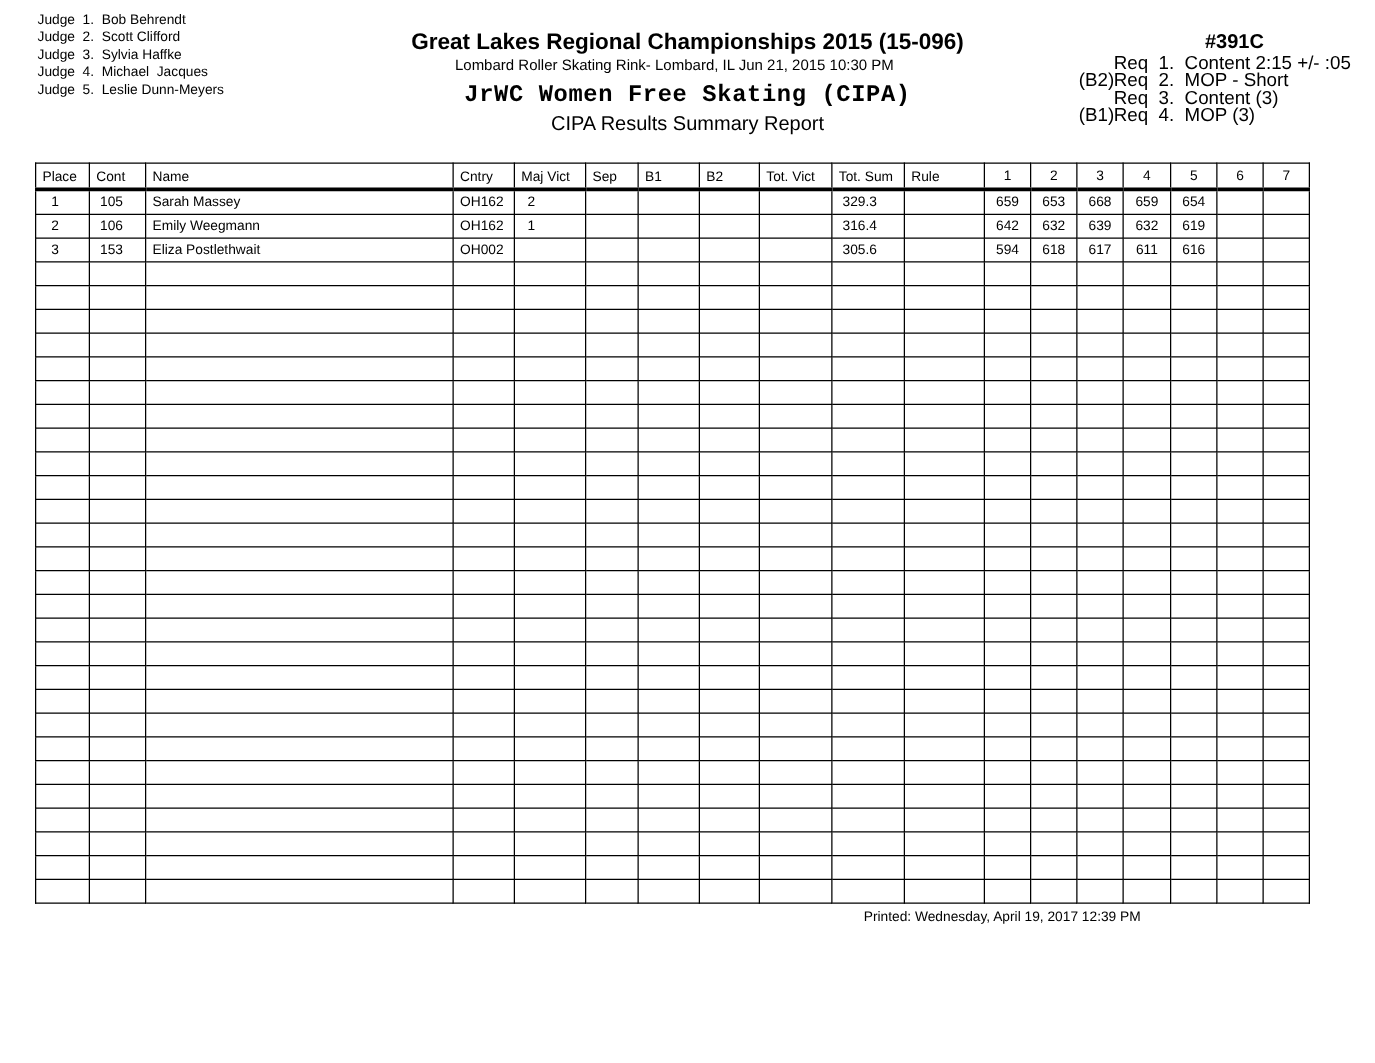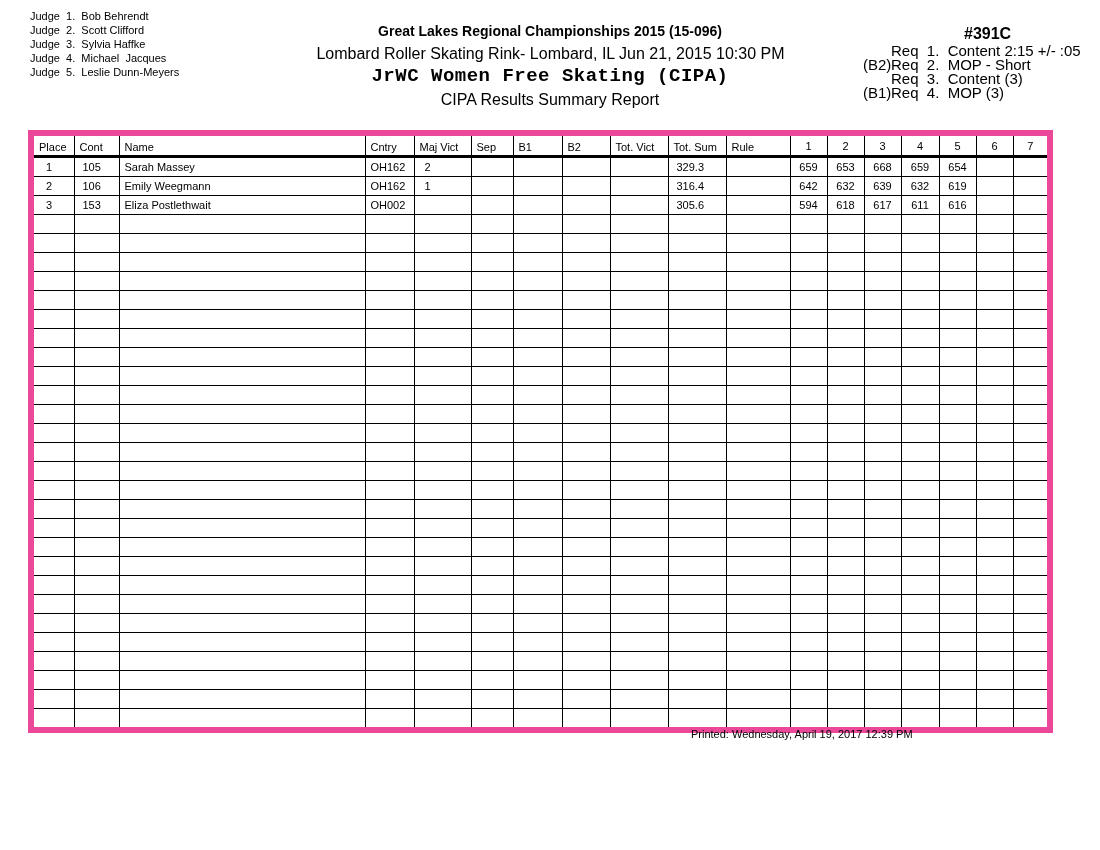--- a/index.html
+++ b/index.html
@@ -1,36 +1,36 @@
 <!DOCTYPE html>
 <html><head>
 <meta charset="utf-8">
 <style>
   html, body { margin:0; padding:0; background:#fff; }
   body { width:1100px; height:850px; position:relative; font-family:"Liberation Sans", sans-serif; color:#000; overflow:hidden; }
   .judges { position:absolute; left:30px; top:9px; font-size:11px; line-height:14px; }
   .judges div { white-space:pre; }
   .center { position:absolute; left:300px; width:500px; text-align:center; }
-  .t1 { top:23px; font-size:14px; font-weight:bold; }
-  .t2 { top:45px; font-size:16px; left:298px; width:505px; }
+  .t1 { top:23px; font-size:18px; font-weight:bold; }
+  .t2 { top:45px; font-size:12px; left:287px; width:505px; }
   .t3 { top:65px; font-size:19px; font-weight:bold; letter-spacing:0.5px;font-family:Liberation Mono, monospace; }
   .t4 { top:91px; font-size:16px; }
   .eventno { position:absolute; left:964px; top:25px; font-size:16px; font-weight:bold; }
   .reqs { position:absolute; left:863px; top:44px; font-size:15px; line-height:14px; }
   .reqs div { white-space:pre; }
   .reqs .pfx { display:inline-block; width:28px; }
   table { position:absolute; left:28px; top:130px; border-collapse:collapse; table-layout:fixed; }
   td, th { border:1px solid #000; font-size:11px; font-weight:normal; height:18px; padding:0 0 0 5px; text-align:left; white-space:nowrap; overflow:hidden; }
   thead th { border-bottom:3px solid #000; height:17px; padding-top:2px; }
   th.c, td.c { text-align:center; padding:0; }
   td.pl { padding-left:12px; }
   td.ct { padding-left:8px; }
   td.mv { padding-left:10px; }
   td.ts { padding-left:8px; }
-  table { border:6px solid #ec4899; }
+  table { border:1px solid #ec4899; }
   .printed { position:absolute; left:691px; top:728px; font-size:11px; }
 </style>
 </head>
 <body>
 
 <div class="judges">
   <div>Judge  1.  Bob Behrendt</div>
   <div>Judge  2.  Scott Clifford</div>
   <div>Judge  3.  Sylvia Haffke</div>
   <div>Judge  4.  Michael  Jacques</div>

